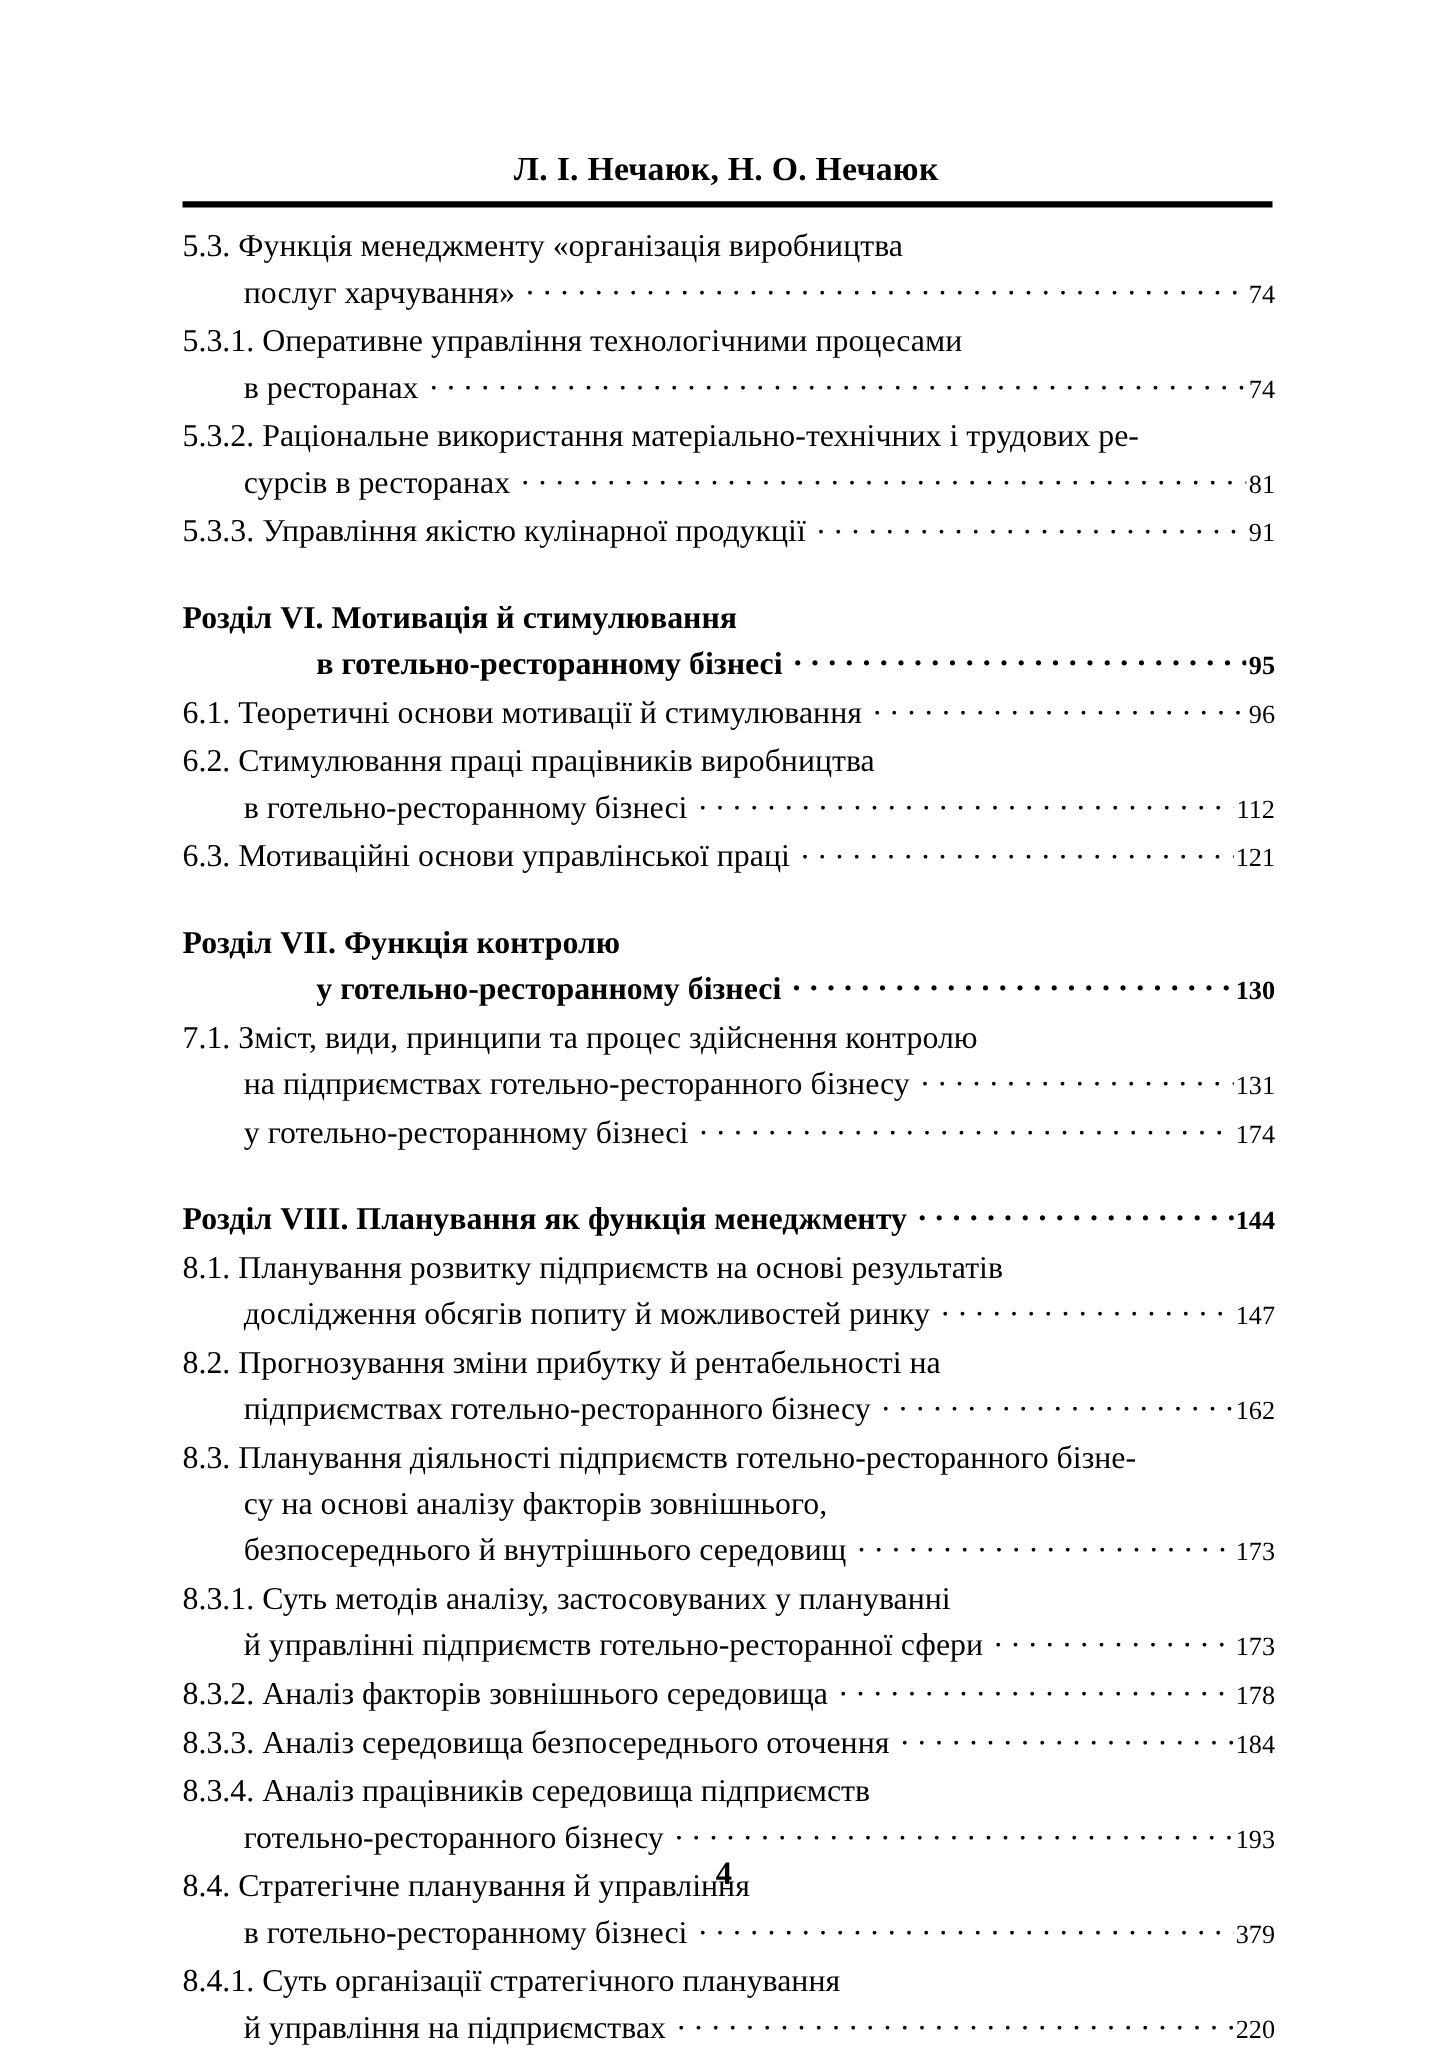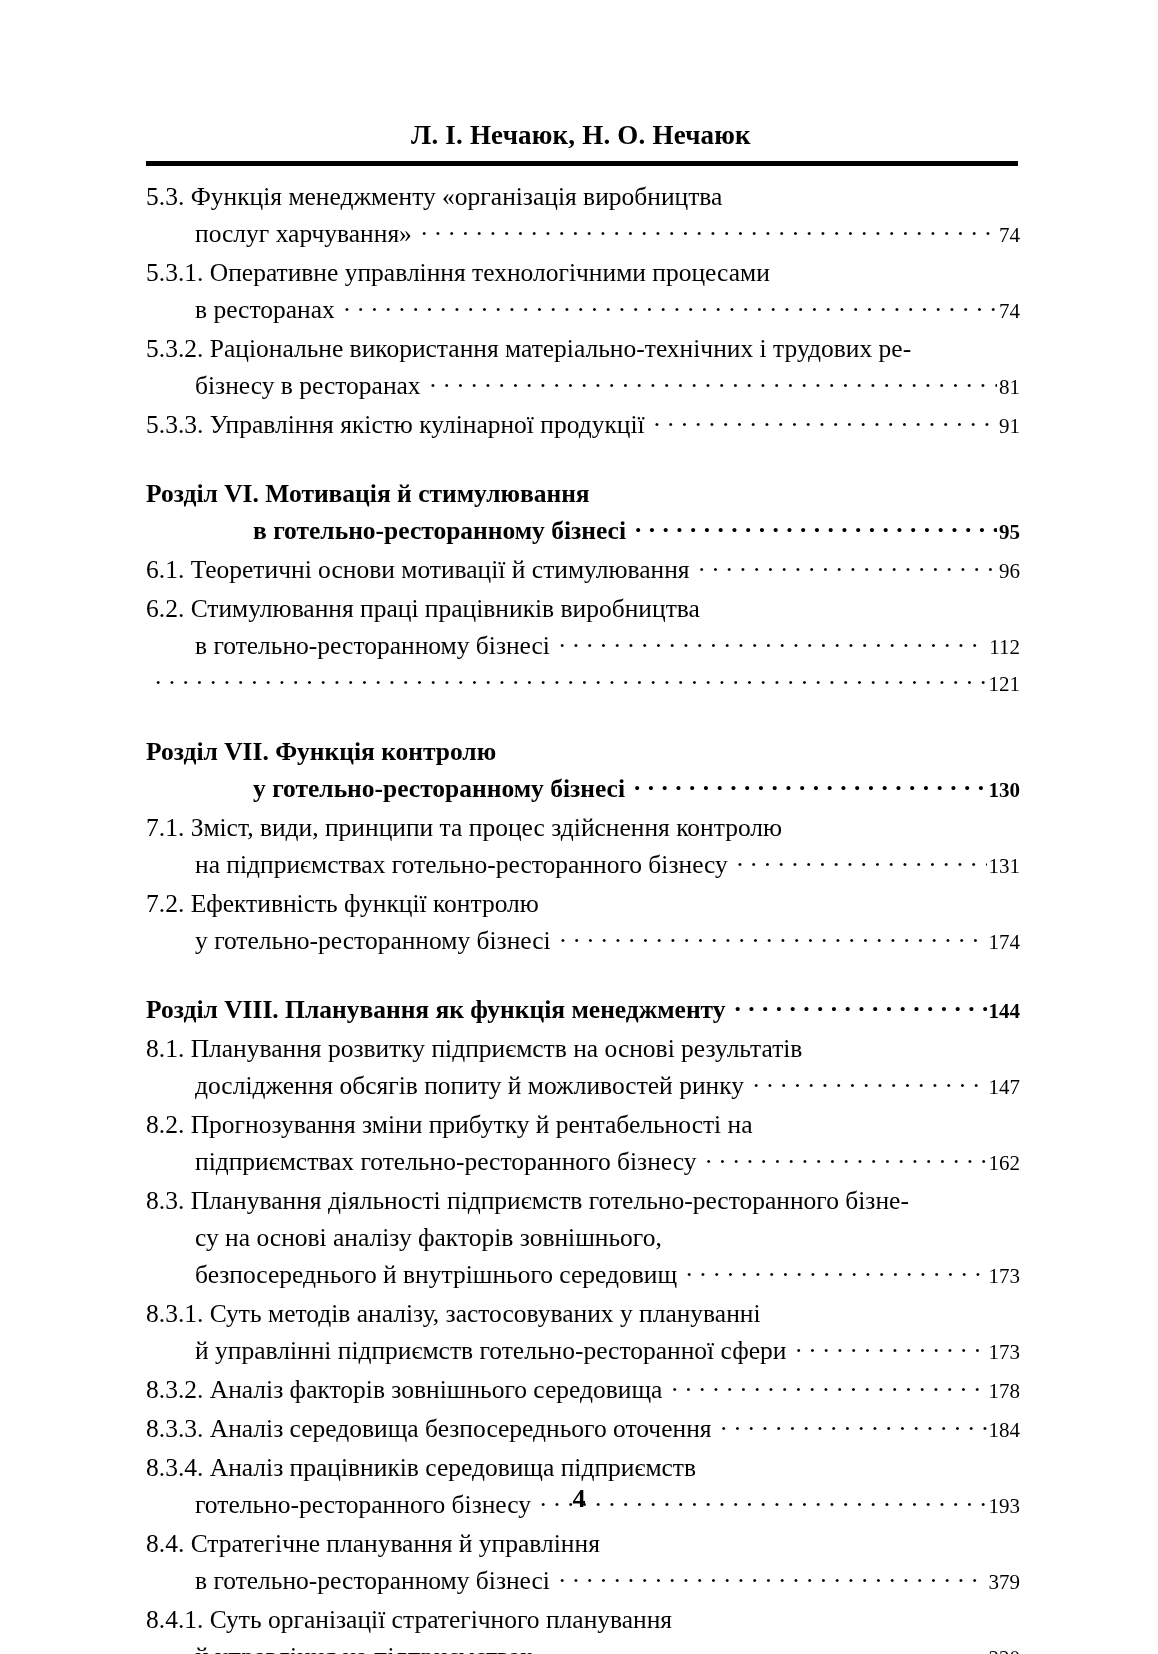--- a/index.html
+++ b/index.html
@@ -134,49 +134,48 @@
       <div class="entry">
         <div class="line ind-0 nolead"><span class="txt">5.3. Функція менеджменту «організація виробництва</span></div>
         <div class="line ind-1"><span class="txt">послуг харчування»</span><span class="leader"></span><span class="pgnum">74</span></div>
       </div>
       <div class="entry">
         <div class="line ind-0 nolead"><span class="txt">5.3.1. Оперативне управління технологічними процесами</span></div>
         <div class="line ind-1"><span class="txt">в ресторанах</span><span class="leader"></span><span class="pgnum">74</span></div>
       </div>
       <div class="entry">
         <div class="line ind-0 nolead"><span class="txt">5.3.2. Раціональне використання матеріально-технічних і трудових ре-</span></div>
-        <div class="line ind-1"><span class="txt">бізнесу в ресторанах</span><span class="leader"></span><span class="pgnum">81</span></div>
+        <div class="line ind-1"><span class="txt">сурсів в ресторанах</span><span class="leader"></span><span class="pgnum">81</span></div>
       </div>
       <div class="entry">
         <div class="line ind-0"><span class="txt">5.3.3. Управління якістю кулінарної продукції</span><span class="leader"></span><span class="pgnum">91</span></div>
       </div>
       <div class="entry gap-before">
         <div class="line ind-0 bold nolead"><span class="txt">Розділ VI. Мотивація й стимулювання</span></div>
         <div class="line ind-2 bold"><span class="txt">в готельно-ресторанному бізнесі</span><span class="leader"></span><span class="pgnum">95</span></div>
       </div>
       <div class="entry">
         <div class="line ind-0"><span class="txt">6.1. Теоретичні основи мотивації й стимулювання</span><span class="leader"></span><span class="pgnum">96</span></div>
       </div>
       <div class="entry">
         <div class="line ind-0 nolead"><span class="txt">6.2. Стимулювання праці працівників виробництва</span></div>
         <div class="line ind-1"><span class="txt">в готельно-ресторанному бізнесі</span><span class="leader"></span><span class="pgnum">112</span></div>
       </div>
       <div class="entry">
-        <div class="line ind-0"><span class="leader"></span><span class="pgnum">121</span></div>
+        <div class="line ind-0"><span class="txt">6.3. Мотиваційні основи управлінської праці</span><span class="leader"></span><span class="pgnum">121</span></div>
       </div>
       <div class="entry gap-before">
         <div class="line ind-0 bold nolead"><span class="txt">Розділ VII. Функція контролю</span></div>
         <div class="line ind-2 bold"><span class="txt">у готельно-ресторанному бізнесі</span><span class="leader"></span><span class="pgnum">130</span></div>
       </div>
       <div class="entry">
         <div class="line ind-0 nolead"><span class="txt">7.1. Зміст, види, принципи та процес здійснення контролю</span></div>
         <div class="line ind-1"><span class="txt">на підприємствах готельно-ресторанного бізнесу</span><span class="leader"></span><span class="pgnum">131</span></div>
       </div>
       <div class="entry">
-        <div class="line ind-0 nolead"><span class="txt">7.2. Ефективність функції контролю</span></div>
         <div class="line ind-1"><span class="txt">у готельно-ресторанному бізнесі</span><span class="leader"></span><span class="pgnum">174</span></div>
       </div>
       <div class="entry gap-before">
         <div class="line ind-0 bold"><span class="txt">Розділ VIII. Планування як функція менеджменту</span><span class="leader"></span><span class="pgnum">144</span></div>
       </div>
       <div class="entry">
         <div class="line ind-0 nolead"><span class="txt">8.1. Планування розвитку підприємств на основі результатів</span></div>
         <div class="line ind-1"><span class="txt">дослідження обсягів попиту й можливостей ринку</span><span class="leader"></span><span class="pgnum">147</span></div>
       </div>
       <div class="entry">

